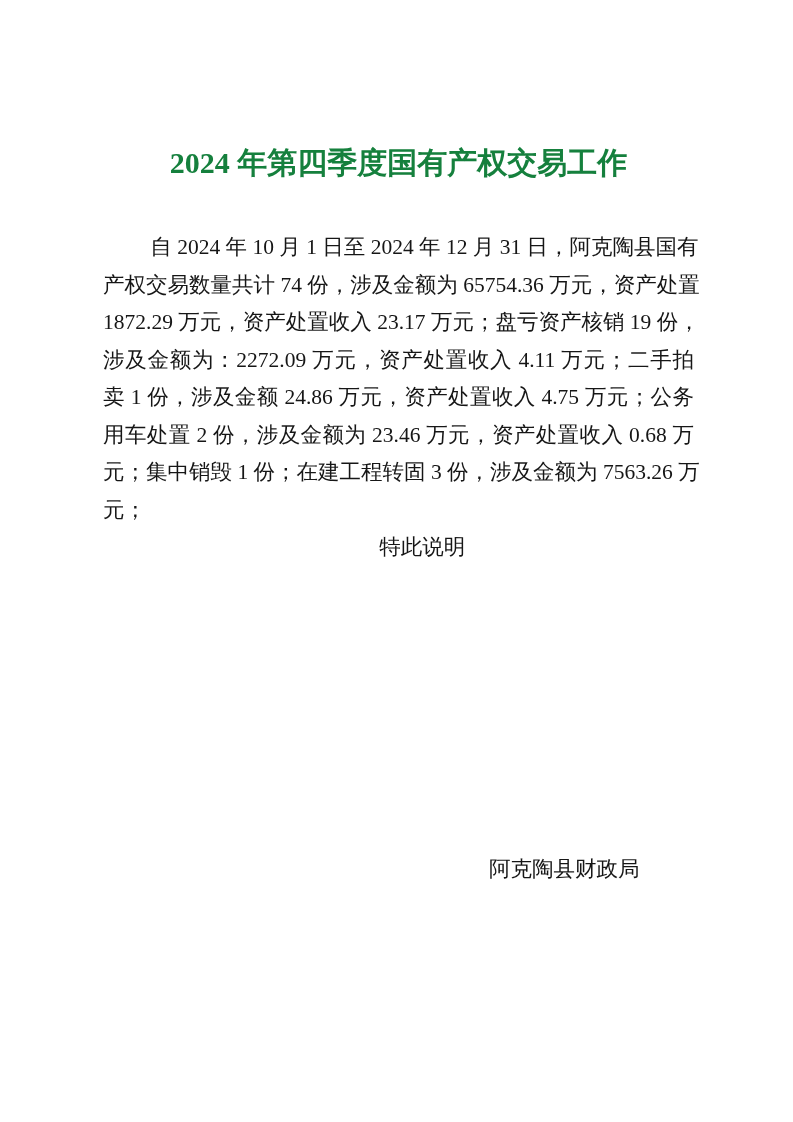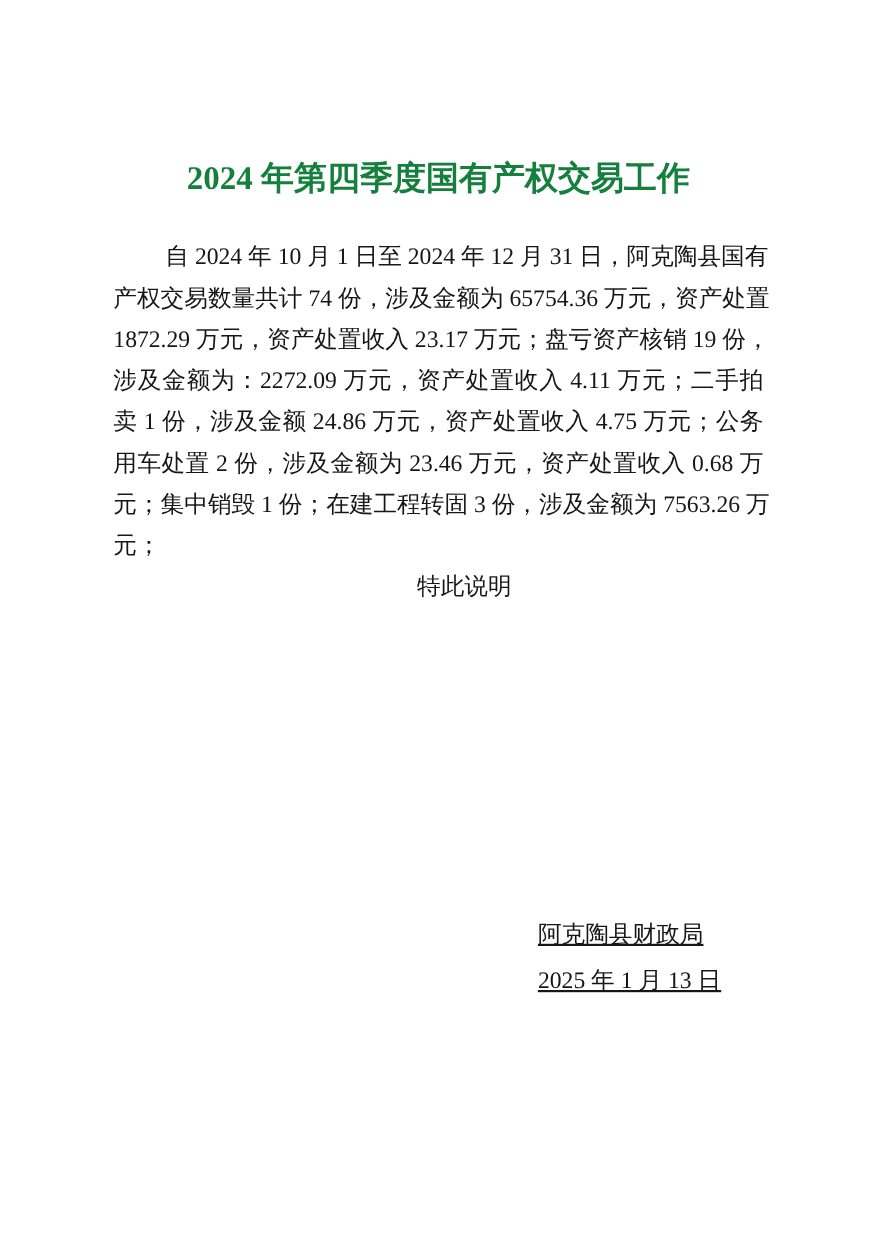--- a/index.html
+++ b/index.html
@@ -24,21 +24,21 @@
   }
   .title {
     margin-top: 142px;
     text-align: center;
     font-weight: bold;
     color: #15803d;
     font-size: 30px;
     line-height: 42px;
   }
   .body-text {
-    margin-top: 31px;
+    margin-top: 45px;
     font-size: 21.5px;
     line-height: 37.5px;
     color: #161616;
   }
   .line {
     text-align: justify;
     text-align-last: justify;
     white-space: nowrap;
   }
   .line.first {
@@ -48,26 +48,25 @@
     text-align: left;
     text-align-last: left;
   }
   .closing {
     text-indent: 2.2em;
     text-align: center;
   }
   .signature {
     position: absolute;
     left: 489px;
-    top: 828px;
+    top: 848px;
     font-size: 21.5px;
     line-height: 42px;
     color: #161616;
     white-space: nowrap;
-    text-decoration: underline;
   }
 </style>
 </head>
 <body>
 
 <div class="page">
   <div class="doc">
 
     <div class="title">
       <div>2024 年第四季度国有产权交易工作</div>
@@ -82,15 +81,14 @@
       <div class="line">用车处置 2 份，涉及金额为 23.46 万元，资产处置收入 0.68 万</div>
       <div class="line">元；集中销毁 1 份；在建工程转固 3 份，涉及金额为 7563.26 万</div>
       <div class="line last">元；</div>
       <div class="closing">特此说明</div>
     </div>
 
   </div>
 
   <div class="signature">
     <div>阿克陶县财政局</div>
-    <div>2025 年 1 月 13 日</div>
   </div>
 </div>
 
 </body></html>

